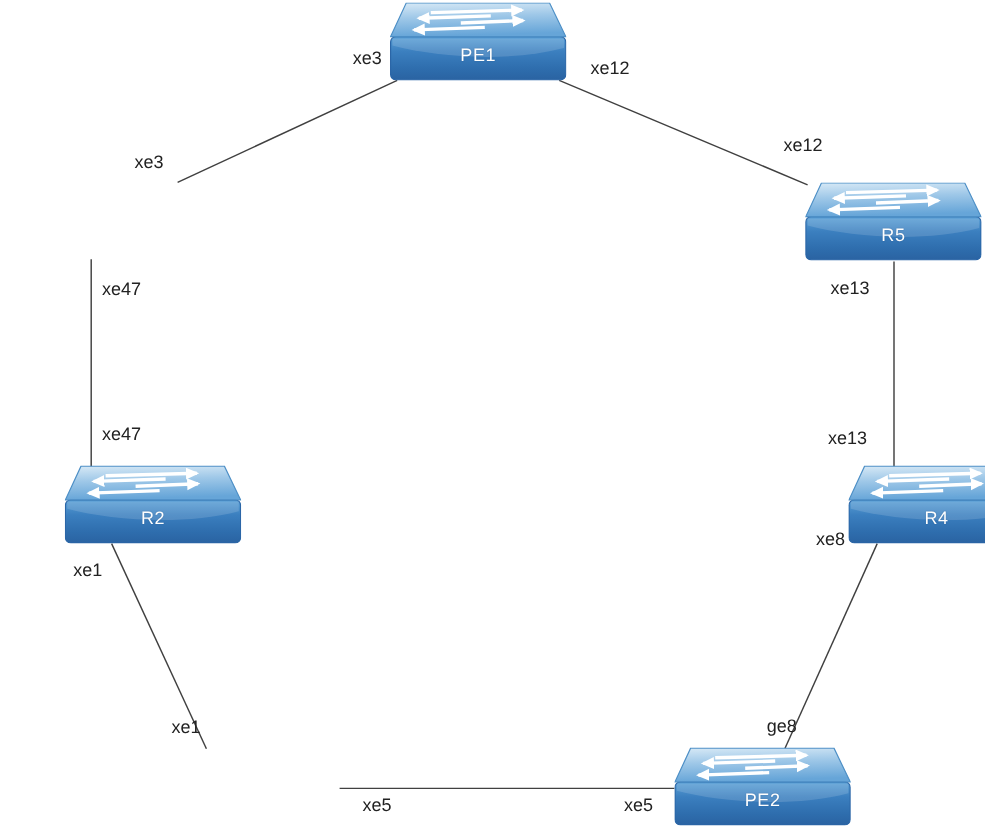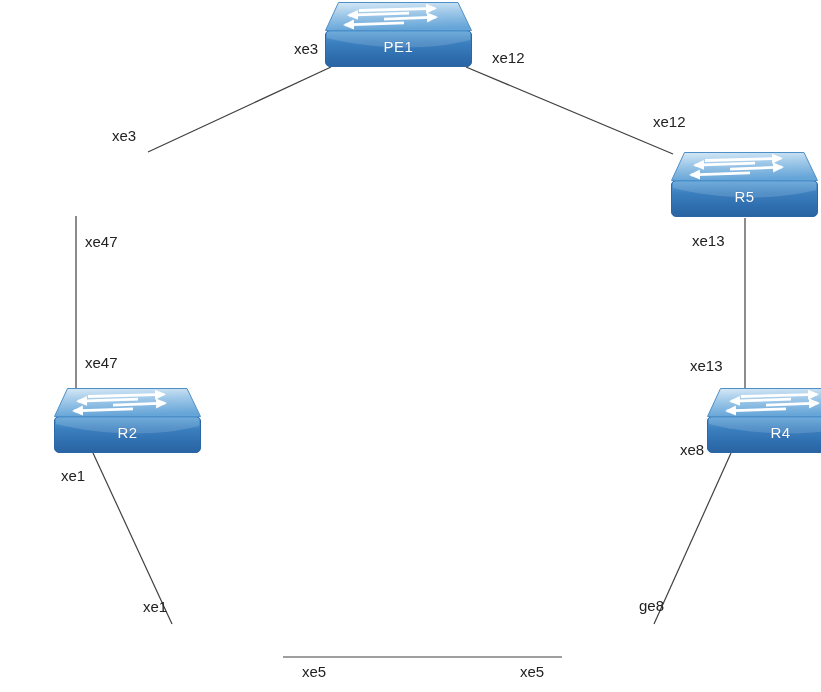--- a/index.html
+++ b/index.html
@@ -132,20 +132,26 @@
   </div>
 
   <div class="node node-r4">
     <svg class="icon" viewBox="0 0 147 65" width="147" height="65">
         <use href="#switch-glyph"></use>
       </svg>
     <span class="node-label">R4</span>
   </div>
 
 
+  <div class="node node-pe2">
+    <svg class="icon" viewBox="0 0 147 65" width="147" height="65">
+        <use href="#switch-glyph"></use>
+      </svg>
+    <span class="node-label">PE2</span>
+  </div>
 
   <span class="iflabel" style="left:294px; top:41px;">xe3</span>
   <span class="iflabel" style="left:112px; top:128px;">xe3</span>
 
   <span class="iflabel" style="left:492px; top:50px;">xe12</span>
   <span class="iflabel" style="left:653px; top:114px;">xe12</span>
 
   <span class="iflabel" style="left:85px; top:234px;">xe47</span>
   <span class="iflabel" style="left:85px; top:355px;">xe47</span>
 

